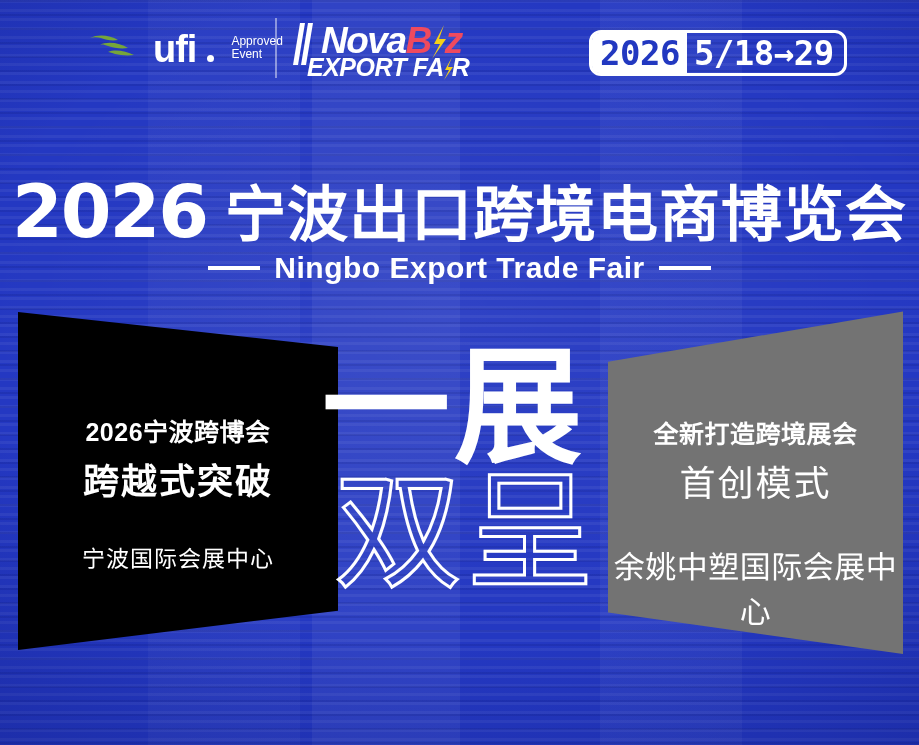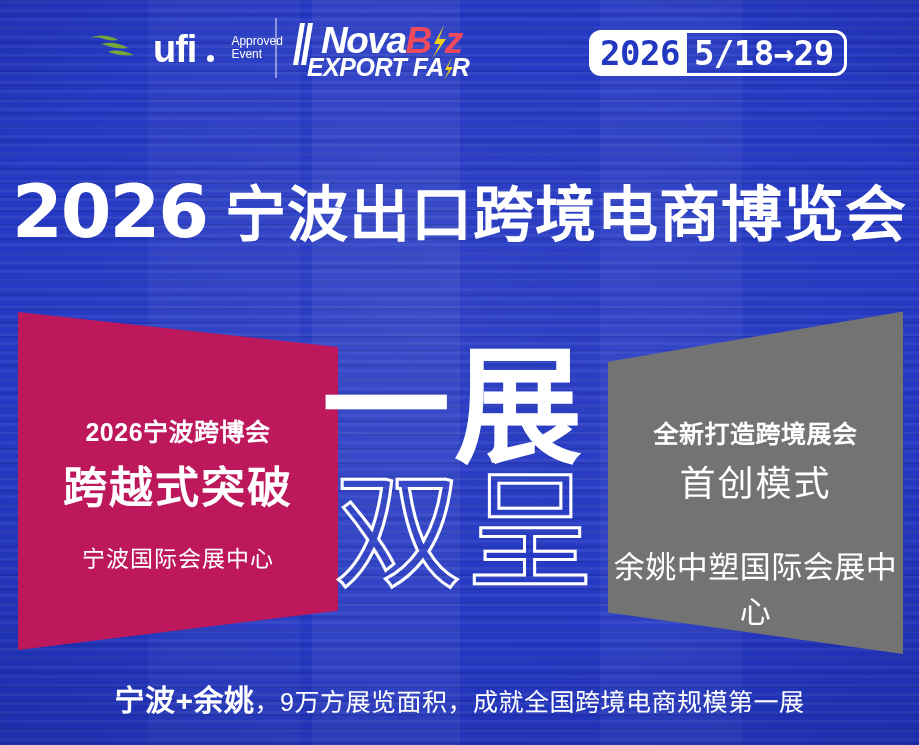--- a/index.html
+++ b/index.html
@@ -252,40 +252,40 @@
   
   .panel {
     position: absolute;
     box-sizing: border-box;
   }
   .panel-left {
     left: 18px;
     top: 308px;
     width: 320px;
     height: 342px;
-    background: #be185d;
+    background: #000000;
     clip-path: polygon(0% 1.2%, 100% 11.4%, 100% 88.5%, 0% 100%);
   }
   .panel-right {
     left: 608px;
     top: 308px;
     width: 295px;
     height: 346px;
     background: #737373;
     clip-path: polygon(0% 15.5%, 100% 1.0%, 100% 100%, 0% 88.0%);
   }
   .panel-text {
     position: absolute;
     left: 0;
     width: 100%;
     text-align: center;
     color: #ffffff;
   }
   .panel-left .pt-line1 { top: 104px; font-size: 25px; font-weight: 700; letter-spacing: 0.5px; }
-  .panel-left .pt-line2 { top: 144px; font-size: 44px; font-weight: 700; letter-spacing: 2px; }
+  .panel-left .pt-line2 { top: 144px; font-size: 36px; font-weight: 700; letter-spacing: 2px; }
   .panel-left .pt-line3 { top: 232px; font-size: 23px; font-weight: 400; letter-spacing: 1px; }
 
   .panel-right .pt-line1 { top: 106px; font-size: 25px; font-weight: 700; letter-spacing: 0.5px; }
   .panel-right .pt-line2 { top: 146px; font-size: 36px; font-weight: 400; letter-spacing: 2px; }
   .panel-right .pt-line3 { top: 234px; font-size: 31px; font-weight: 400; letter-spacing: 0.5px; }
 
   
   .hero {
     position: absolute;
     left: 316px;
@@ -378,36 +378,38 @@
       <span class="date-year">2026</span>
       <span class="date-range">5/18→29</span>
     </div>
   </div>
 
   <div class="title-block">
     <div class="title-main">
       <span class="title-year">2026</span>
       <span class="title-cn">宁波出口跨境电商博览会</span>
     </div>
+    <div class="title-sub">
+      <span class="rule"></span>
+      <span class="title-en">Ningbo Export  Trade Fair</span>
+      <span class="rule"></span>
+    </div>
   </div>
 
   <div class="panel panel-left">
     <div class="panel-text pt-line1">2026宁波跨博会</div>
     <div class="panel-text pt-line2">跨越式突破</div>
     <div class="panel-text pt-line3">宁波国际会展中心</div>
   </div>
 
   <div class="panel panel-right">
     <div class="panel-text pt-line1">全新打造跨境展会</div>
     <div class="panel-text pt-line2">首创模式</div>
     <div class="panel-text pt-line3">余姚中塑国际会展中心</div>
   </div>
 
   <div class="hero">
     <div class="hero-solid">一展</div>
     <div class="hero-outline">双呈</div>
   </div>
 
-  <div class="footer">
-    <span class="foot-strong">宁波+余姚</span><span class="foot-normal">，9万方展览面积，成就全国跨境电商规模第一展</span>
-  </div>
 
 </div>
 
 </body></html>

